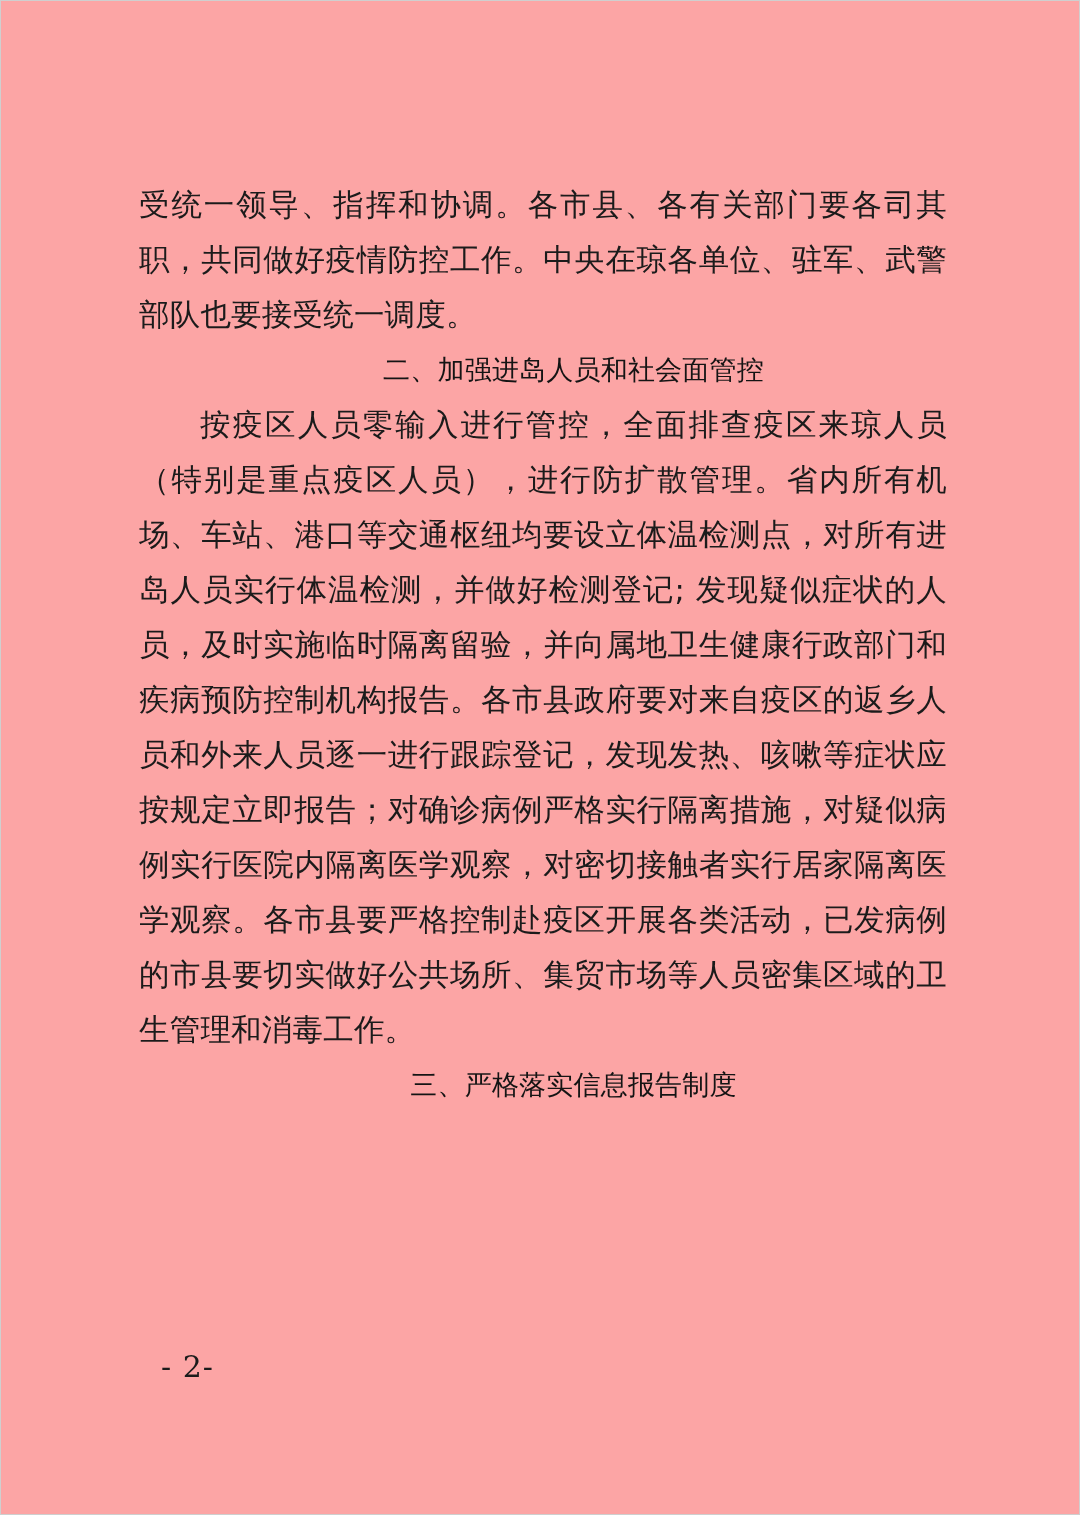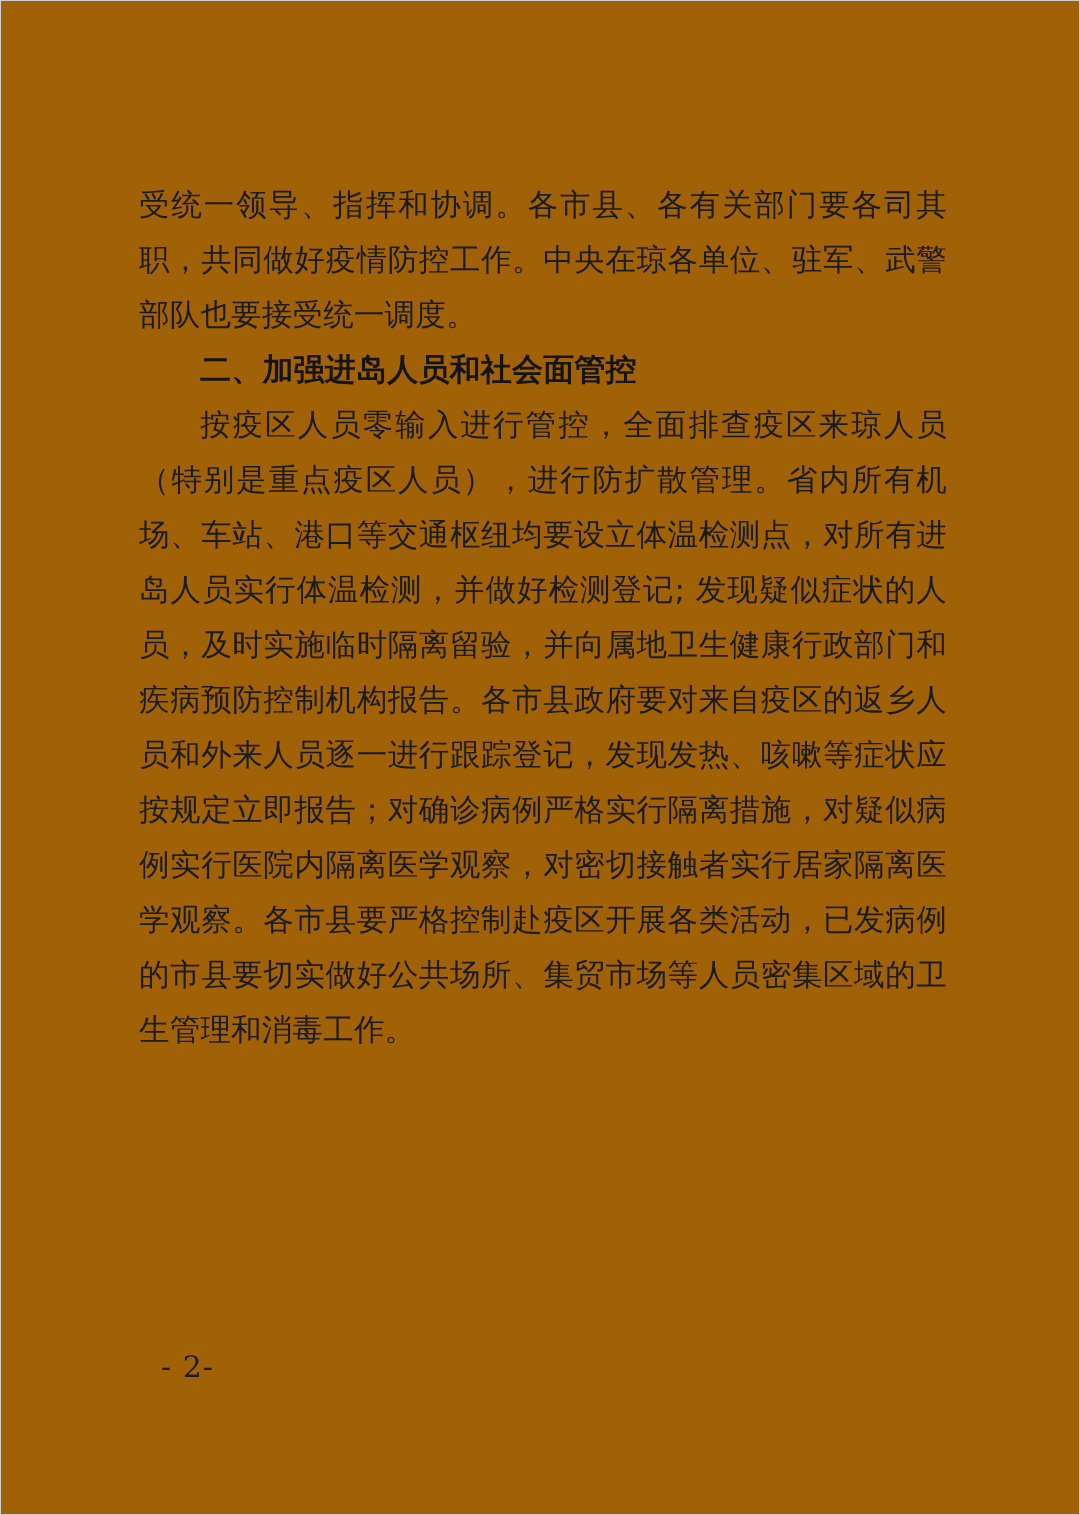--- a/index.html
+++ b/index.html
@@ -4,21 +4,21 @@
 <style>
   html, body {
     margin: 0;
     padding: 0;
     background: #7a7a7a;
   }
   .page {
     position: relative;
     width: 1080px;
     height: 1515px;
-    background: #a16207;
+    background: #fca5a5;
     margin: 0 auto;
     overflow: hidden;
     box-sizing: border-box;
     border: 1px solid #cfcfcf;
   }
   .doc-body {
     position: absolute;
     left: 138px;
     top: 176px;
     width: 808px;
@@ -32,27 +32,28 @@
     text-justify: inter-ideograph;
     margin: 0;
     letter-spacing: 0.2px;
     font-weight: 500;
   }
   .indent {
     text-indent: 61px;
   }
   .heading {
     font-family: "DejaVu Sans", "Liberation Sans", sans-serif;
-    font-size: 31px;
+    font-size: 27px;
     line-height: 55px;
     color: #141414;
     margin: 0;
     text-indent: 61px;
-    font-weight: 700;
+    font-weight: 400;
     letter-spacing: 0.2px;
+    text-align: center;
   }
   .page-number {
     position: absolute;
     left: 160px;
     top: 1348px;
     font-family: "DejaVu Serif", "Liberation Serif", serif;
     font-size: 30px;
     color: #1b1b1b;
     letter-spacing: 1px;
   }
@@ -63,19 +64,20 @@
 <div class="page">
 
   <div class="doc-body">
 
     <p class="para">受统一领导、指挥和协调。各市县、各有关部门要各司其职，共同做好疫情防控工作。中央在琼各单位、驻军、武警部队也要接受统一调度。</p>
 
     <p class="heading">二、加强进岛人员和社会面管控</p>
 
     <p class="para indent">按疫区人员零输入进行管控，全面排查疫区来琼人员（特别是重点疫区人员），进行防扩散管理。省内所有机场、车站、港口等交通枢纽均要设立体温检测点，对所有进岛人员实行体温检测，并做好检测登记; 发现疑似症状的人员，及时实施临时隔离留验，并向属地卫生健康行政部门和疾病预防控制机构报告。各市县政府要对来自疫区的返乡人员和外来人员逐一进行跟踪登记，发现发热、咳嗽等症状应按规定立即报告；对确诊病例严格实行隔离措施，对疑似病例实行医院内隔离医学观察，对密切接触者实行居家隔离医学观察。各市县要严格控制赴疫区开展各类活动，已发病例的市县要切实做好公共场所、集贸市场等人员密集区域的卫生管理和消毒工作。</p>
 
+    <p class="heading">三、严格落实信息报告制度</p>
 
 
   </div>
 
   <div class="page-number">- 2-</div>
 
 </div>
 
 </body></html>

